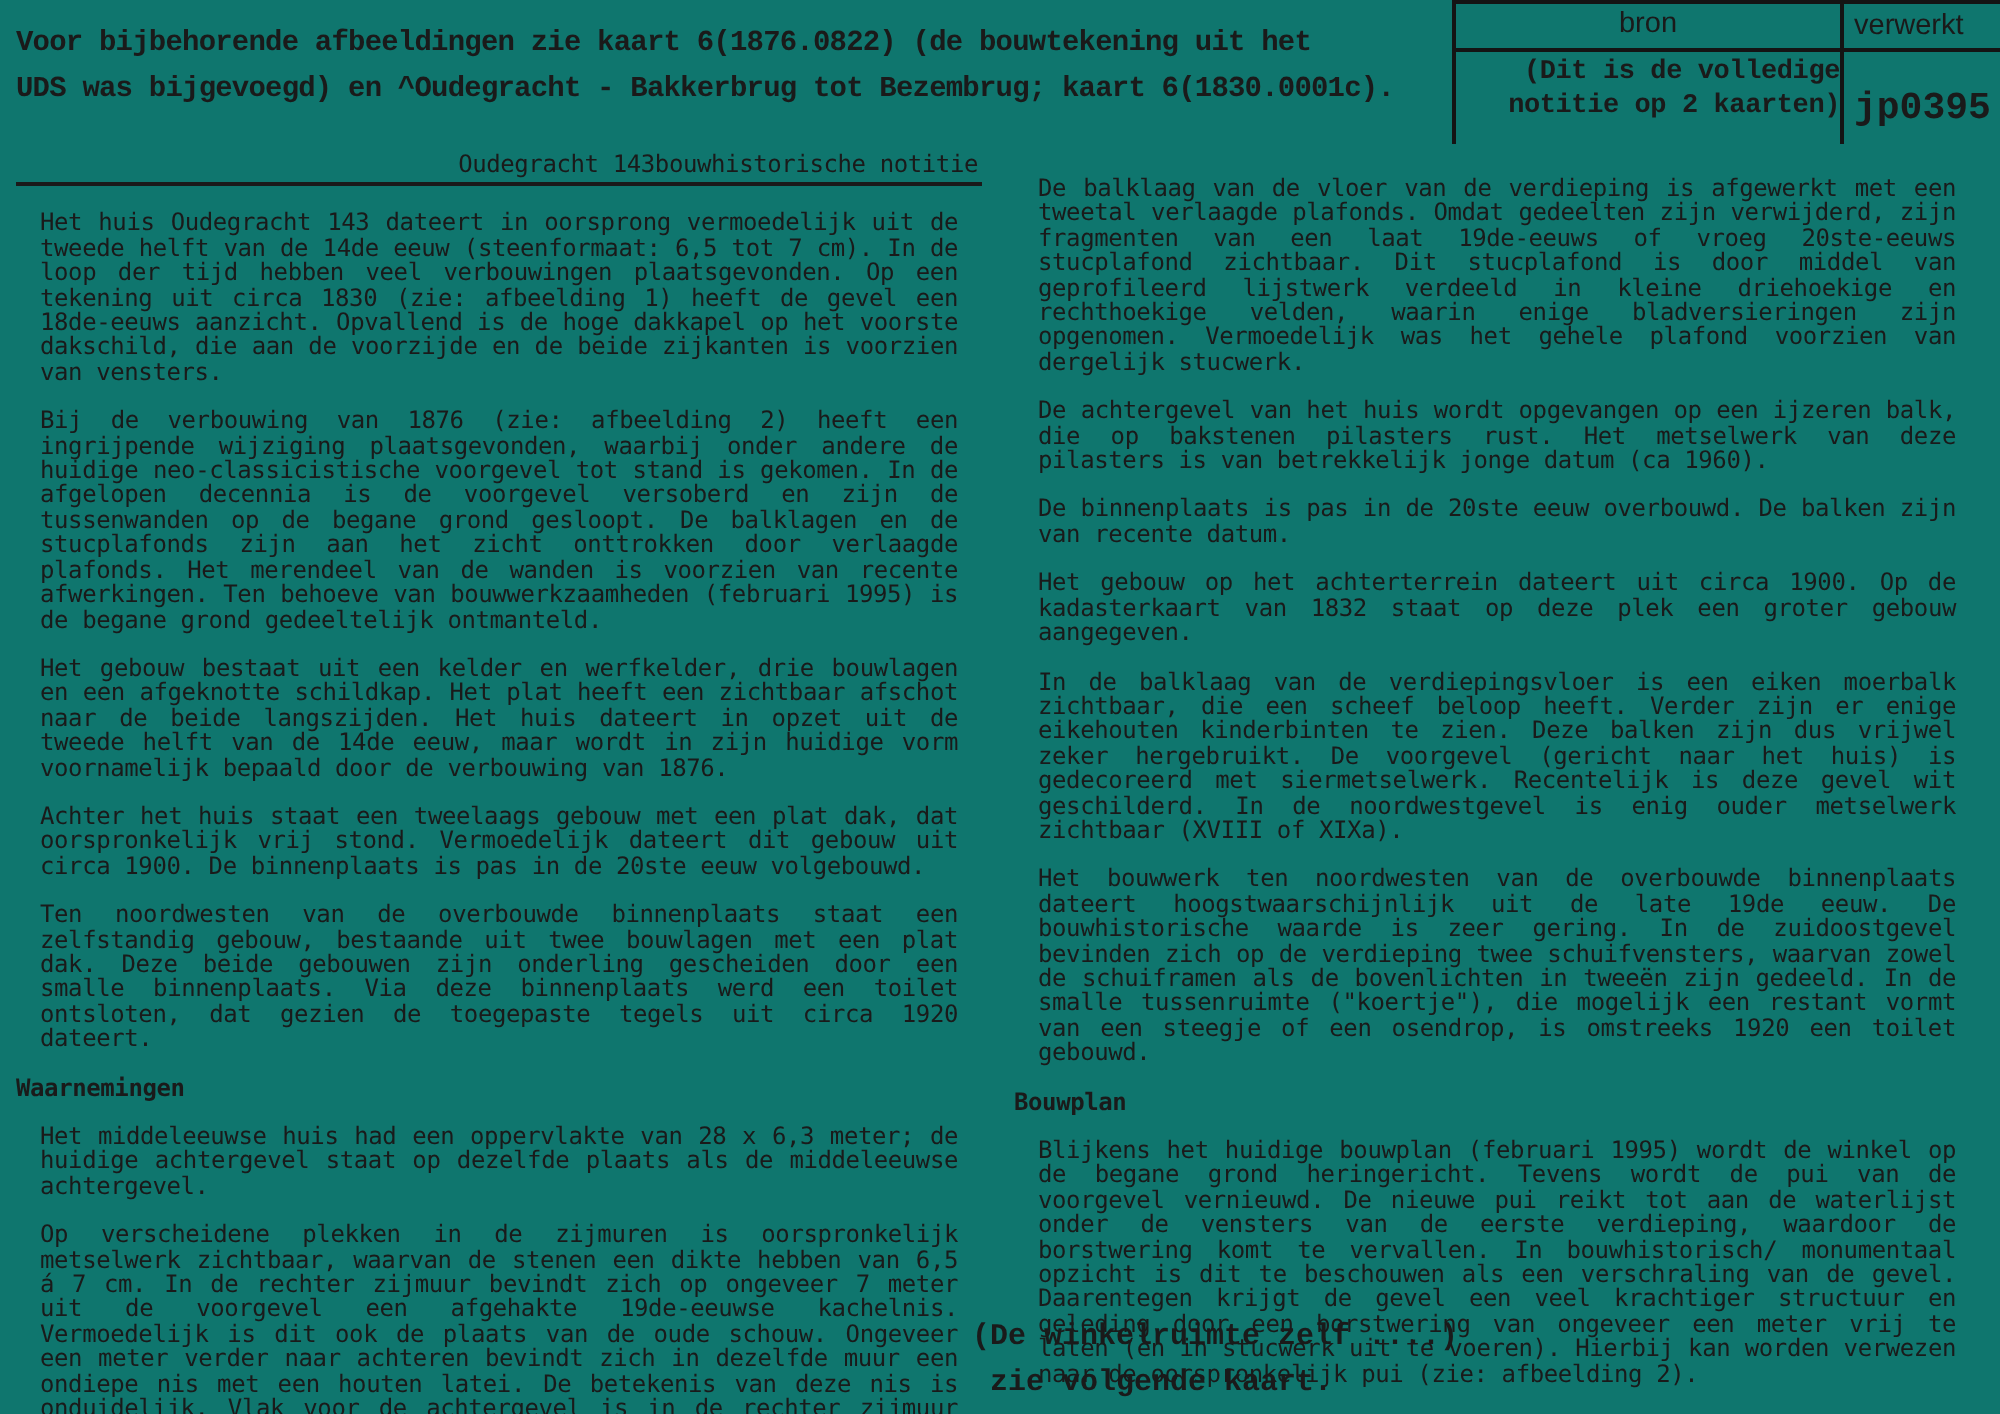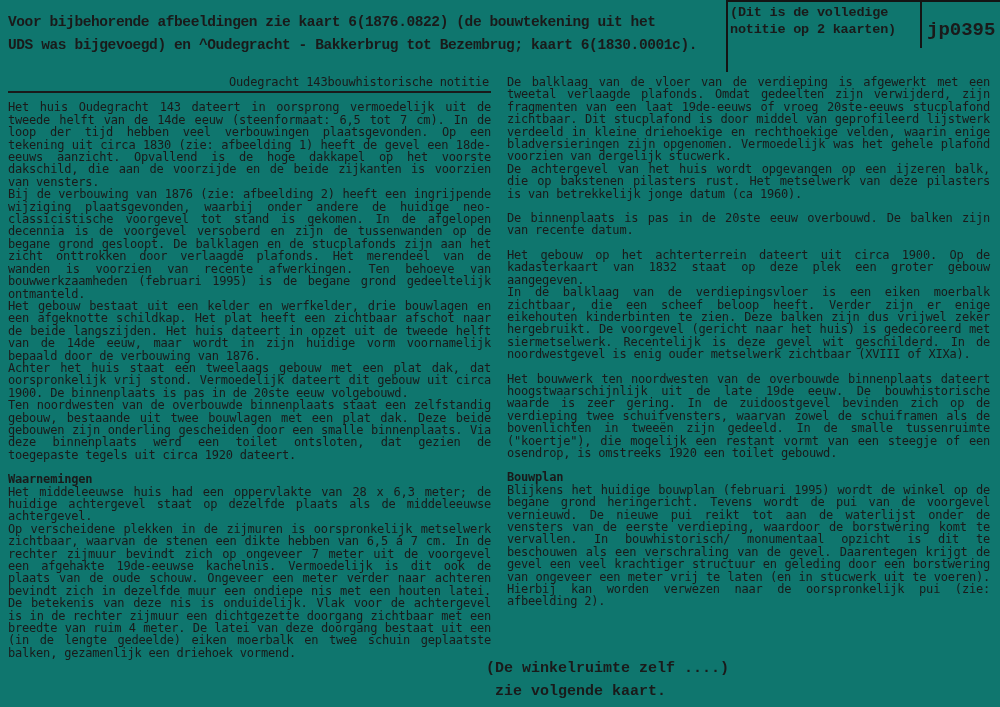--- a/index.html
+++ b/index.html
@@ -44,20 +44,21 @@
     border-bottom: 2px solid #141414;
     align-items: center;
     font-family: "Liberation Sans", sans-serif;
     font-size: 14.5px;
   }
   .stamp-col1 {
     width: 194px;
     border-right: 2px solid #141414;
     box-sizing: border-box;
     height: 100%;
+    text-align: right;
   }
   .stamp-head .stamp-col1 { text-align: center; line-height: 20px; }
   .stamp-col2 { flex: 1; padding-left: 5px; }
   .stamp-body { height: 46px; }
   .stamp-body .stamp-col1 {
     font-size: 13.5px;
     line-height: 16.5px;
     padding: 3px 0 0 2px;
     letter-spacing: -0.2px;
   }
@@ -85,21 +86,21 @@
     letter-spacing: -0.2px;
   }
   .col-header {
     display: flex;
     justify-content: flex-end;
     border-bottom: 2px solid #1a1a1a;
     padding: 0 2px 3px 2px;
     margin-bottom: 8px;
     text-align: left;
   }
-  .para { margin: 0; }
+  .para { margin: 12px; }
   .heading {
     margin: 12px 0 0 0;
     font-size: 12px;
     font-weight: bold;
     text-align: left;
   }
   .gap-top { margin-top: 12px; }
   .footer-note {
     position: absolute;
     left: 486px;
@@ -115,20 +116,24 @@
 <body>
 
 <div class="page">
 
   <div class="top-note">
     <div>Voor bijbehorende afbeeldingen zie kaart 6(1876.0822) (de bouwtekening uit het</div>
     <div>UDS was bijgevoegd) en ^Oudegracht - Bakkerbrug tot Bezembrug; kaart 6(1830.0001c).</div>
   </div>
 
   <div class="stamp-table">
+    <div class="stamp-row stamp-head">
+      <div class="stamp-col1">bron</div>
+      <div class="stamp-col2">verwerkt</div>
+    </div>
     <div class="stamp-row stamp-body">
       <div class="stamp-col1 tw">(Dit is de volledige notitie op 2 kaarten)</div>
       <div class="stamp-col2 tw">jp0395</div>
     </div>
   </div>
 
   <div class="doc">
 
     <div class="col">
       <div class="col-header">

